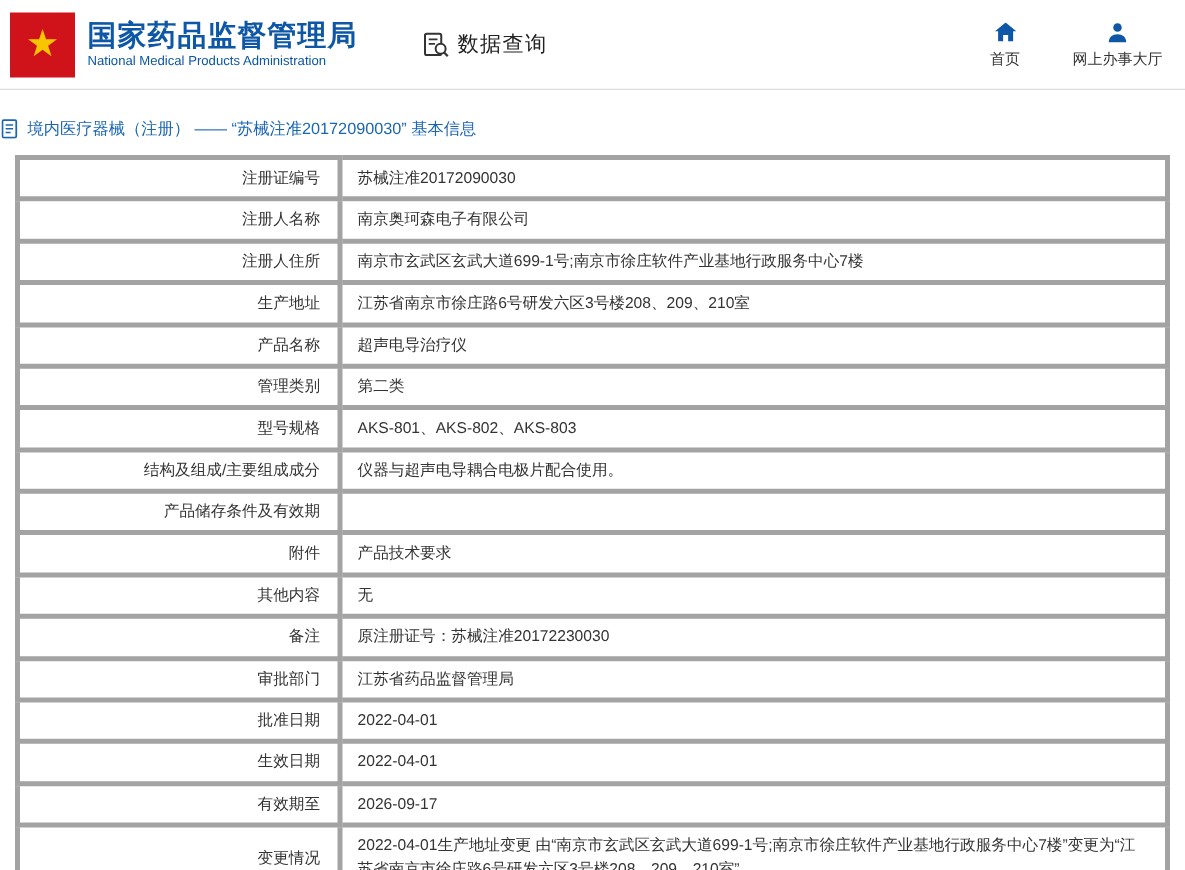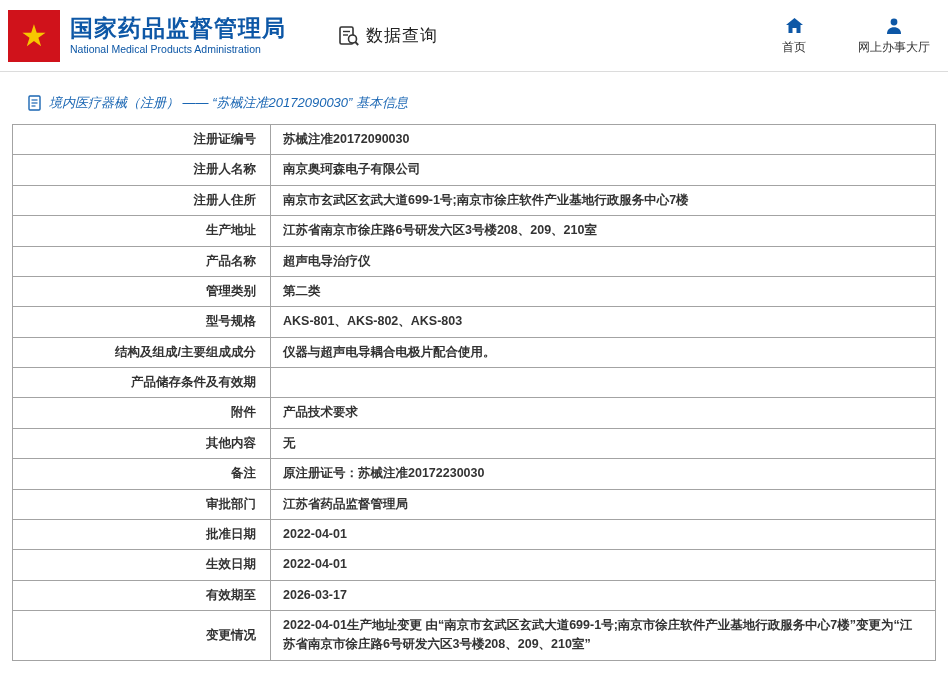--- a/index.html
+++ b/index.html
@@ -46,58 +46,56 @@
     display: flex; align-items: center;
     margin-left: 52px;
     cursor: pointer;
     justify-content: center;
   }
   .data-query .dq-icon { margin-right: 6px; display: flex; }
   .data-query .dq-label { font-size: 17px; color: #222; letter-spacing: 1px; }
   .header-nav {
     margin-left: auto;
     display: flex;
-    gap: 44px;
+    gap: 34px;
   }
   .nav-item {
     display: flex; flex-direction: column; align-items: center;
     cursor: pointer;
     min-width: 40px;
   }
   .nav-item .nav-icon { height: 18px; display: flex; align-items: flex-end; margin-bottom: 5px; }
   .nav-item .nav-label { font-size: 12px; color: #333; white-space: nowrap; }
 
   
   .breadcrumb {
     display: flex;
     align-items: center;
-    padding: 22px 12px 12px 28px;
-    font-style: italic;
+    padding: 22px 12px 12px 1px;
   }
   .breadcrumb .bc-icon { margin-right: 6px; display: flex; }
   .breadcrumb .bc-text {
     font-size: 13px;
     color: #1a66b3;
   }
 
   
   .info-table {
     width: 924px;
     margin: 0 12px;
     border-collapse: collapse;
     table-layout: fixed;
   }
   .info-table td {
-    border: 1px solid #a3a3a3;
+    border: 4px solid #a3a3a3;
     font-size: 12.5px;
     line-height: 1.55;
     padding: 5px 12px;
     vertical-align: middle;
     color: #333;
-    font-weight: bold;
   }
   .info-table td.label {
     width: 258px;
     text-align: right;
     padding-right: 14px;
     background: #ffffff;
     white-space: nowrap;
   }
   .info-table td.value { text-align: left; }
 </style>
@@ -234,21 +232,21 @@
     <td class="value">2022-04-01</td>
   </tr>
 
   <tr>
     <td class="label">生效日期</td>
     <td class="value">2022-04-01</td>
   </tr>
 
   <tr>
     <td class="label">有效期至</td>
-    <td class="value">2026-03-17</td>
+    <td class="value">2026-09-17</td>
   </tr>
 
   <tr>
     <td class="label">变更情况</td>
     <td class="value">2022-04-01生产地址变更 由“南京市玄武区玄武大道699-1号;南京市徐庄软件产业基地行政服务中心7楼”变更为“江苏省南京市徐庄路6号研发六区3号楼208、209、210室”</td>
   </tr>
 
 </tbody>
 </table>
 

